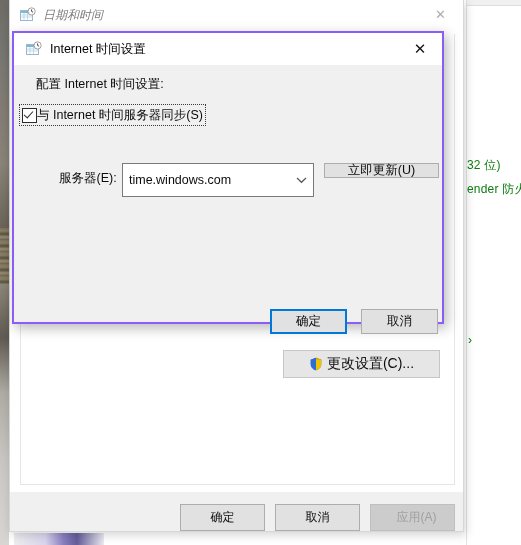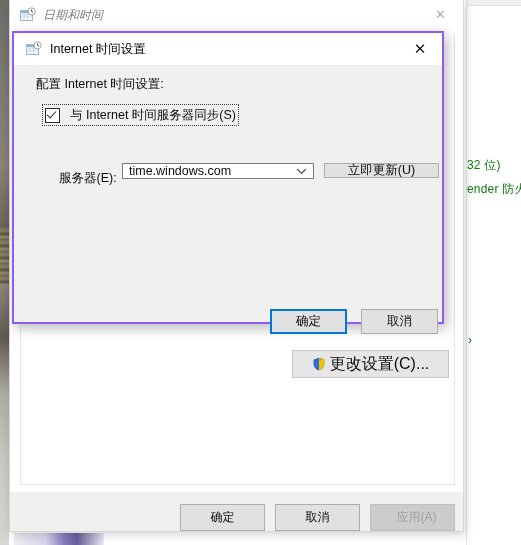--- a/index.html
+++ b/index.html
@@ -129,29 +129,29 @@
   .outer-panel {
     position: absolute;
     left: 10px; top: 4px;
     width: 433px; height: 450px;
     background: #ffffff;
     border: 1px solid #e6e6e6;
     border-top: none;
   }
   .change-settings-btn {
     position: absolute;
-    left: 271px; top: 316px;
+    left: 262px; top: 316px;
     width: 155px; height: 26px;
     background: #e6e6e6;
     border: 1px solid #c6c6c6;
     display: flex;
     align-items: center;
     justify-content: center;
     gap: 4px;
-    font-size: 16px;
+    font-size: 14px;
     color: #0b0b0b;
   }
   .shield-icon {
     width: 14px; height: 14px;
     flex: none;
   }
   .outer-footer {
     position: absolute;
     left: 0; top: 492px;
     width: 453px; height: 39px;
@@ -227,25 +227,25 @@
   .lbl-configure {
     position: absolute;
     left: 22px; top: 43px;
     font-size: 12.5px;
     color: #0b0b0b;
     white-space: nowrap;
   }
 
   .sync-row {
     position: absolute;
-    left: 29px; top: 72px;
+    left: 6px; top: 72px;
     height: 18px;
     display: flex;
     align-items: center;
-    gap: 10px;
+    gap: 0;
     padding: 1px 2px;
     outline: 1px dotted #3a3a3a;
   }
   .checkbox {
     width: 13px; height: 13px;
     background: #ffffff;
     border: 1px solid #2b2b2b;
     position: relative;
     flex: none;
   }
@@ -267,21 +267,21 @@
   .server-label {
     position: absolute;
     left: 45px; top: 137px;
     font-size: 12.5px;
     color: #0b0b0b;
     white-space: nowrap;
   }
   .server-combo {
     position: absolute;
     left: 108px; top: 130px;
-    width: 192px; height: 16px;
+    width: 192px; height: 34px;
     background: #ffffff;
     border: 1px solid #7a7a7a;
     box-sizing: border-box;
     display: flex;
     align-items: center;
   }
   .server-combo .val {
     padding-left: 6px;
     font-size: 12.5px;
     color: #0b0b0b;

